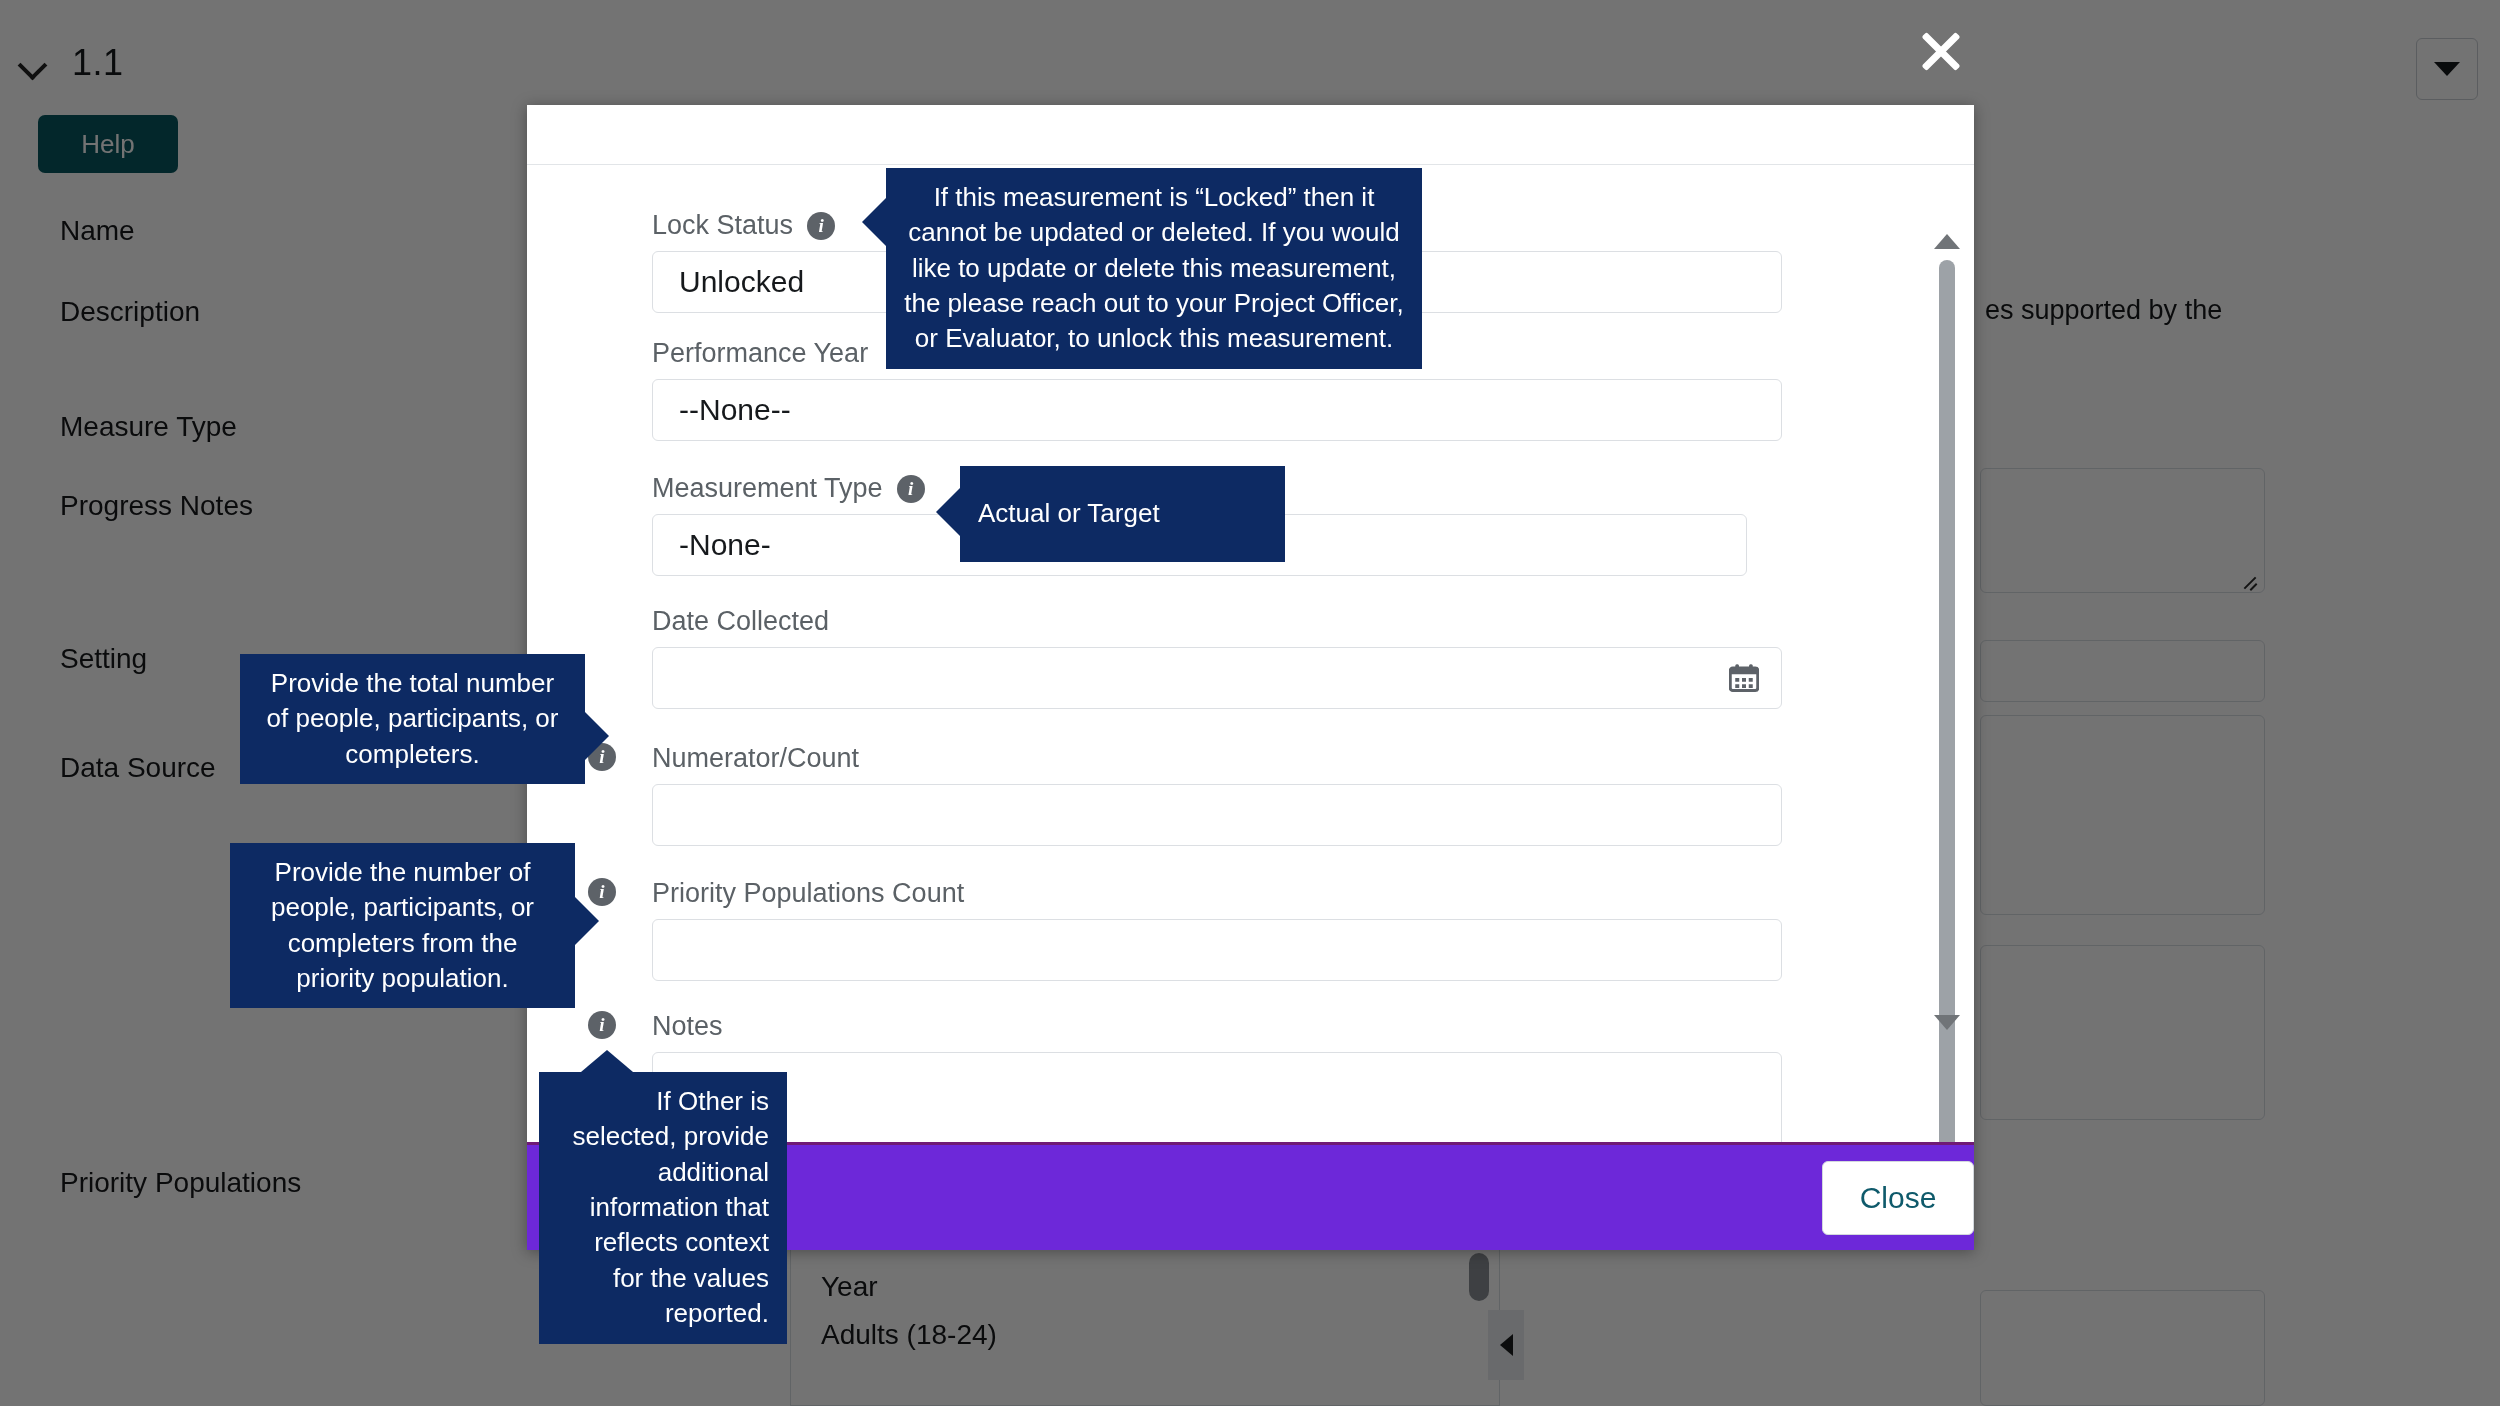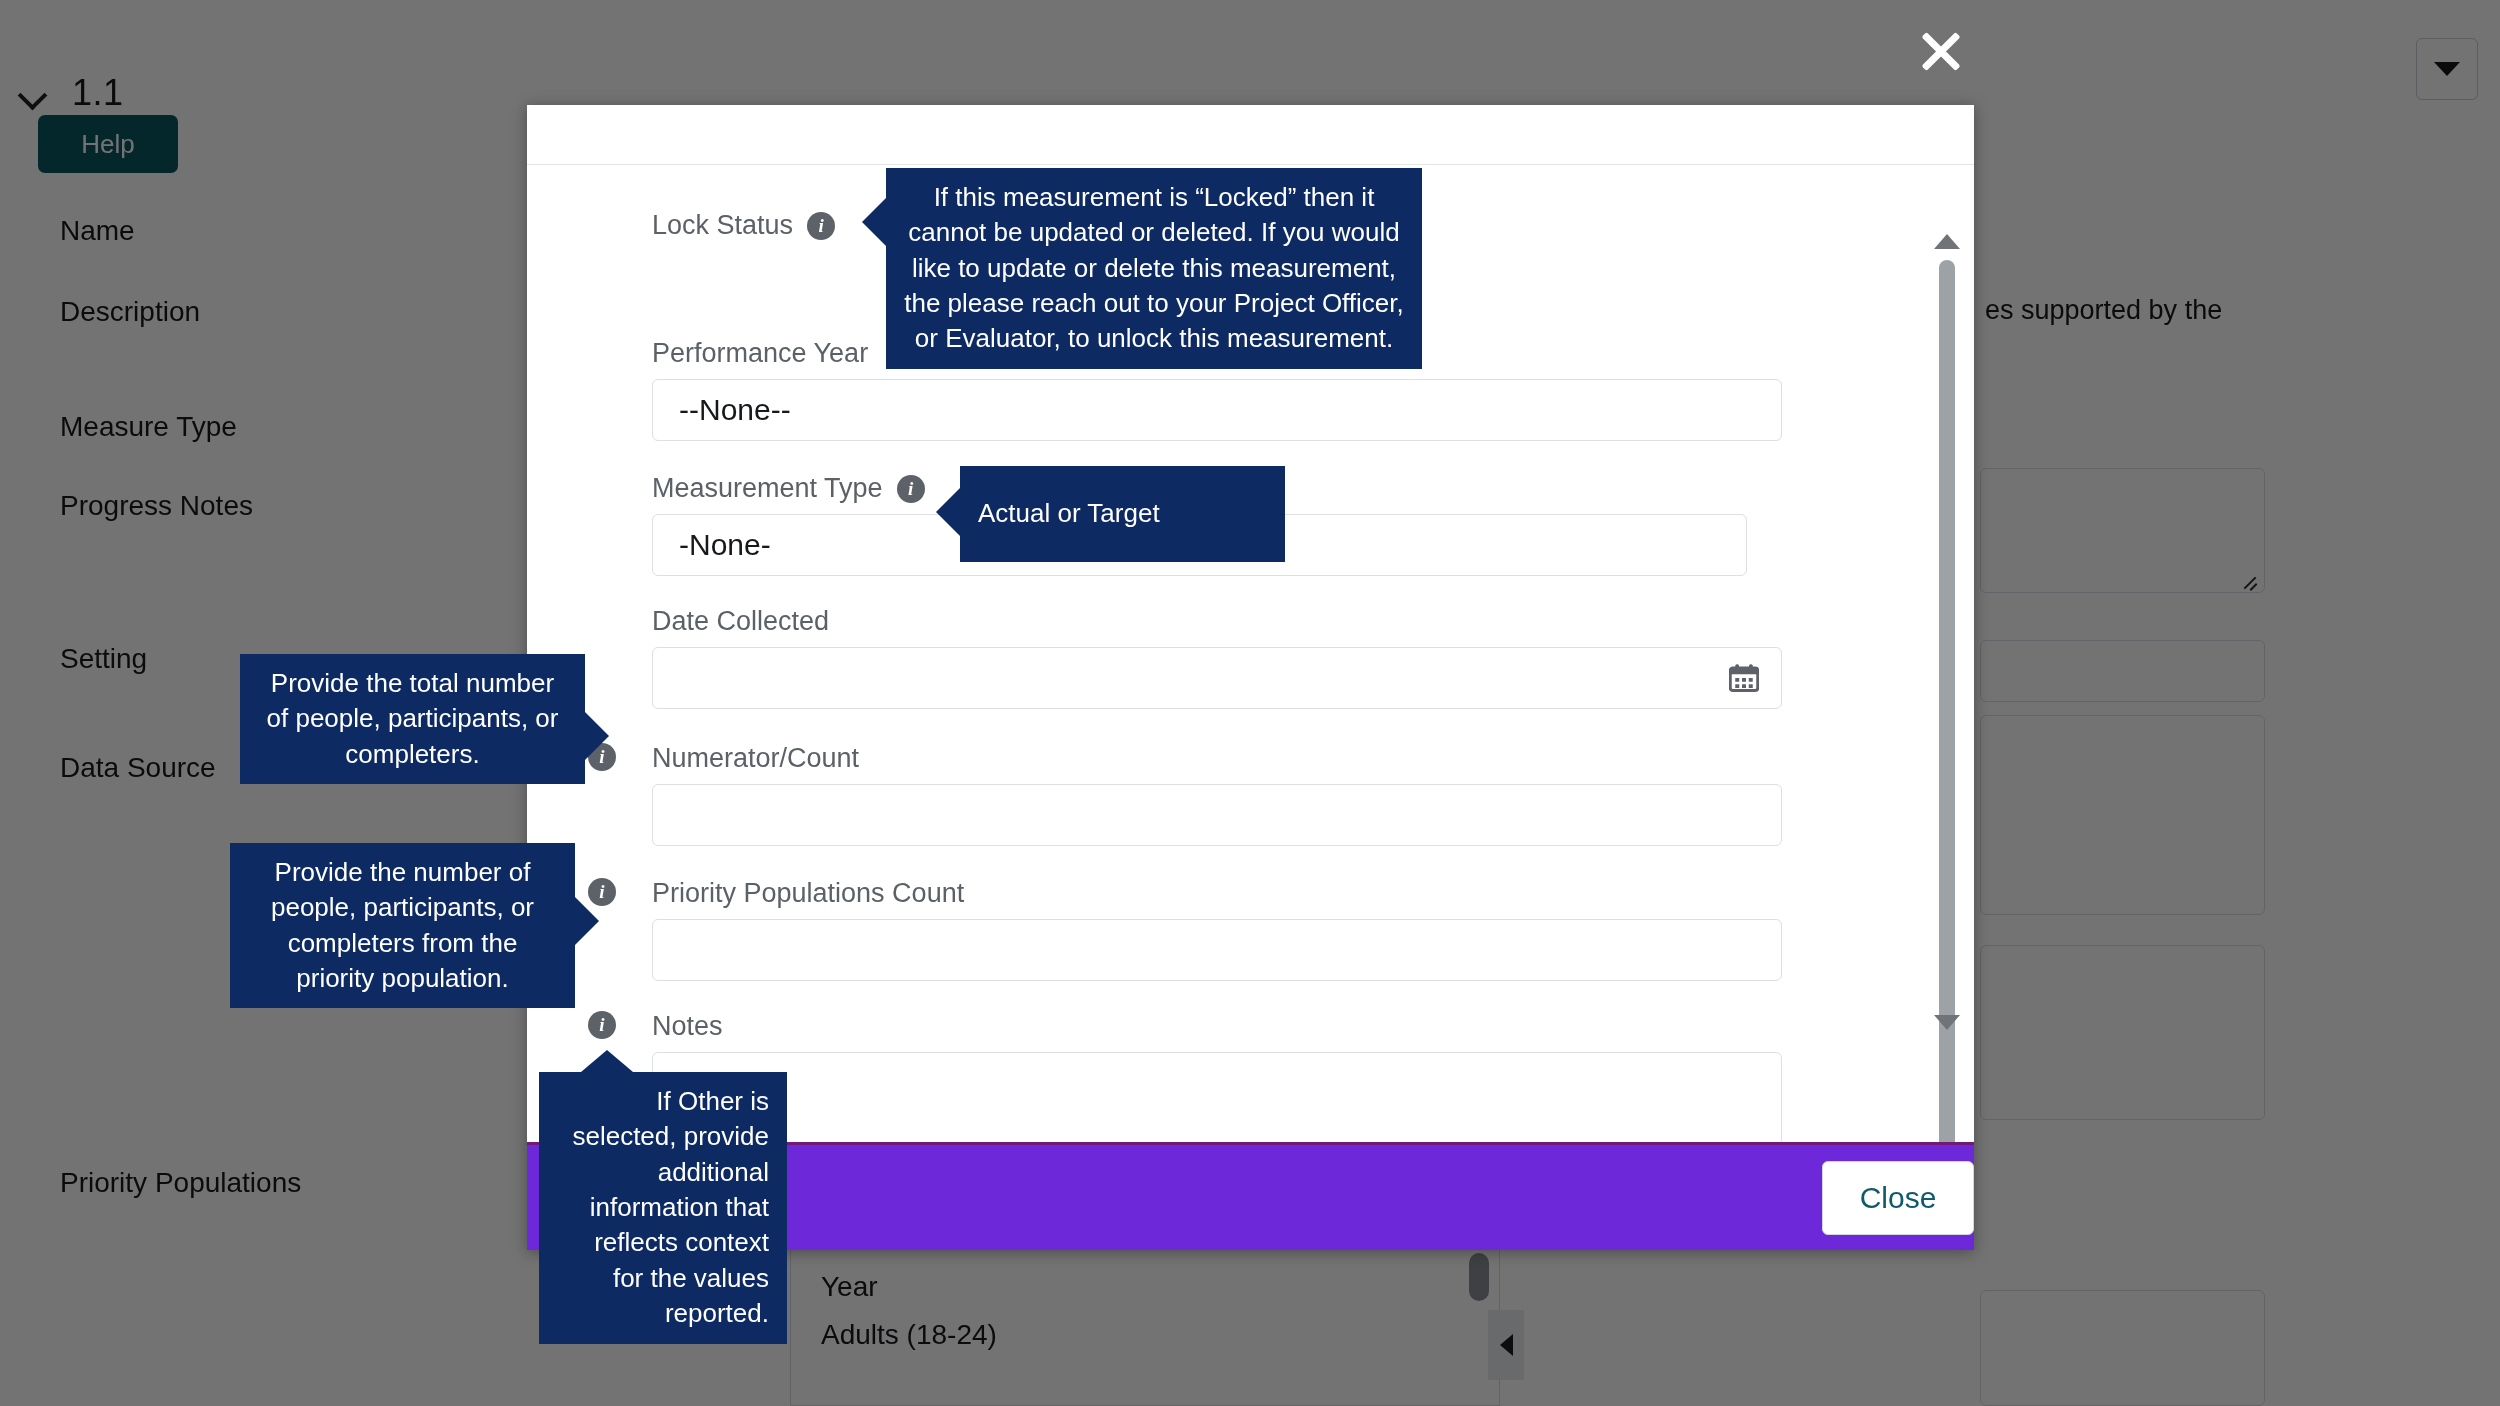--- a/index.html
+++ b/index.html
@@ -21,21 +21,21 @@
     z-index: 40;
   }
 
   .bg-left {
     position: absolute; left: 0; top: 0; width: 780px; height: 1406px;
     background: #ffffff;
   }
 
   .acc-header {
     position: absolute; left: 20px; top: 42px;
-    display: flex; align-items: center; gap: 22px; margin-top: 30px;
+    display: flex; align-items: center; gap: 22px;
   }
   .chev-down {
     width: 30px; height: 18px; position: relative;
   }
   .chev-down::before {
     content: ""; position: absolute; left: 2px; top: 1px;
     width: 17px; height: 17px;
     border-right: 4px solid #222; border-bottom: 4px solid #222;
     transform: rotate(45deg);
   }
@@ -318,20 +318,23 @@
 <div id="modal">
 
   <div id="modal-header"></div>
 
   <div id="modal-body">
 
     <div class="field" style="top:44px">
       <div class="field-label">
         <span class="lbl-text">Lock Status</span>
         <span class="info-ico">i</span>
+      </div>
+      <div class="ctl">
+        <span>Unlocked</span>
       </div>
     </div>
 
     <div class="field" style="top:172px">
       <div class="field-label">
         <span class="lbl-text">Performance Year</span>
       </div>
       <div class="ctl">
         <span>--None--</span>
       </div>

